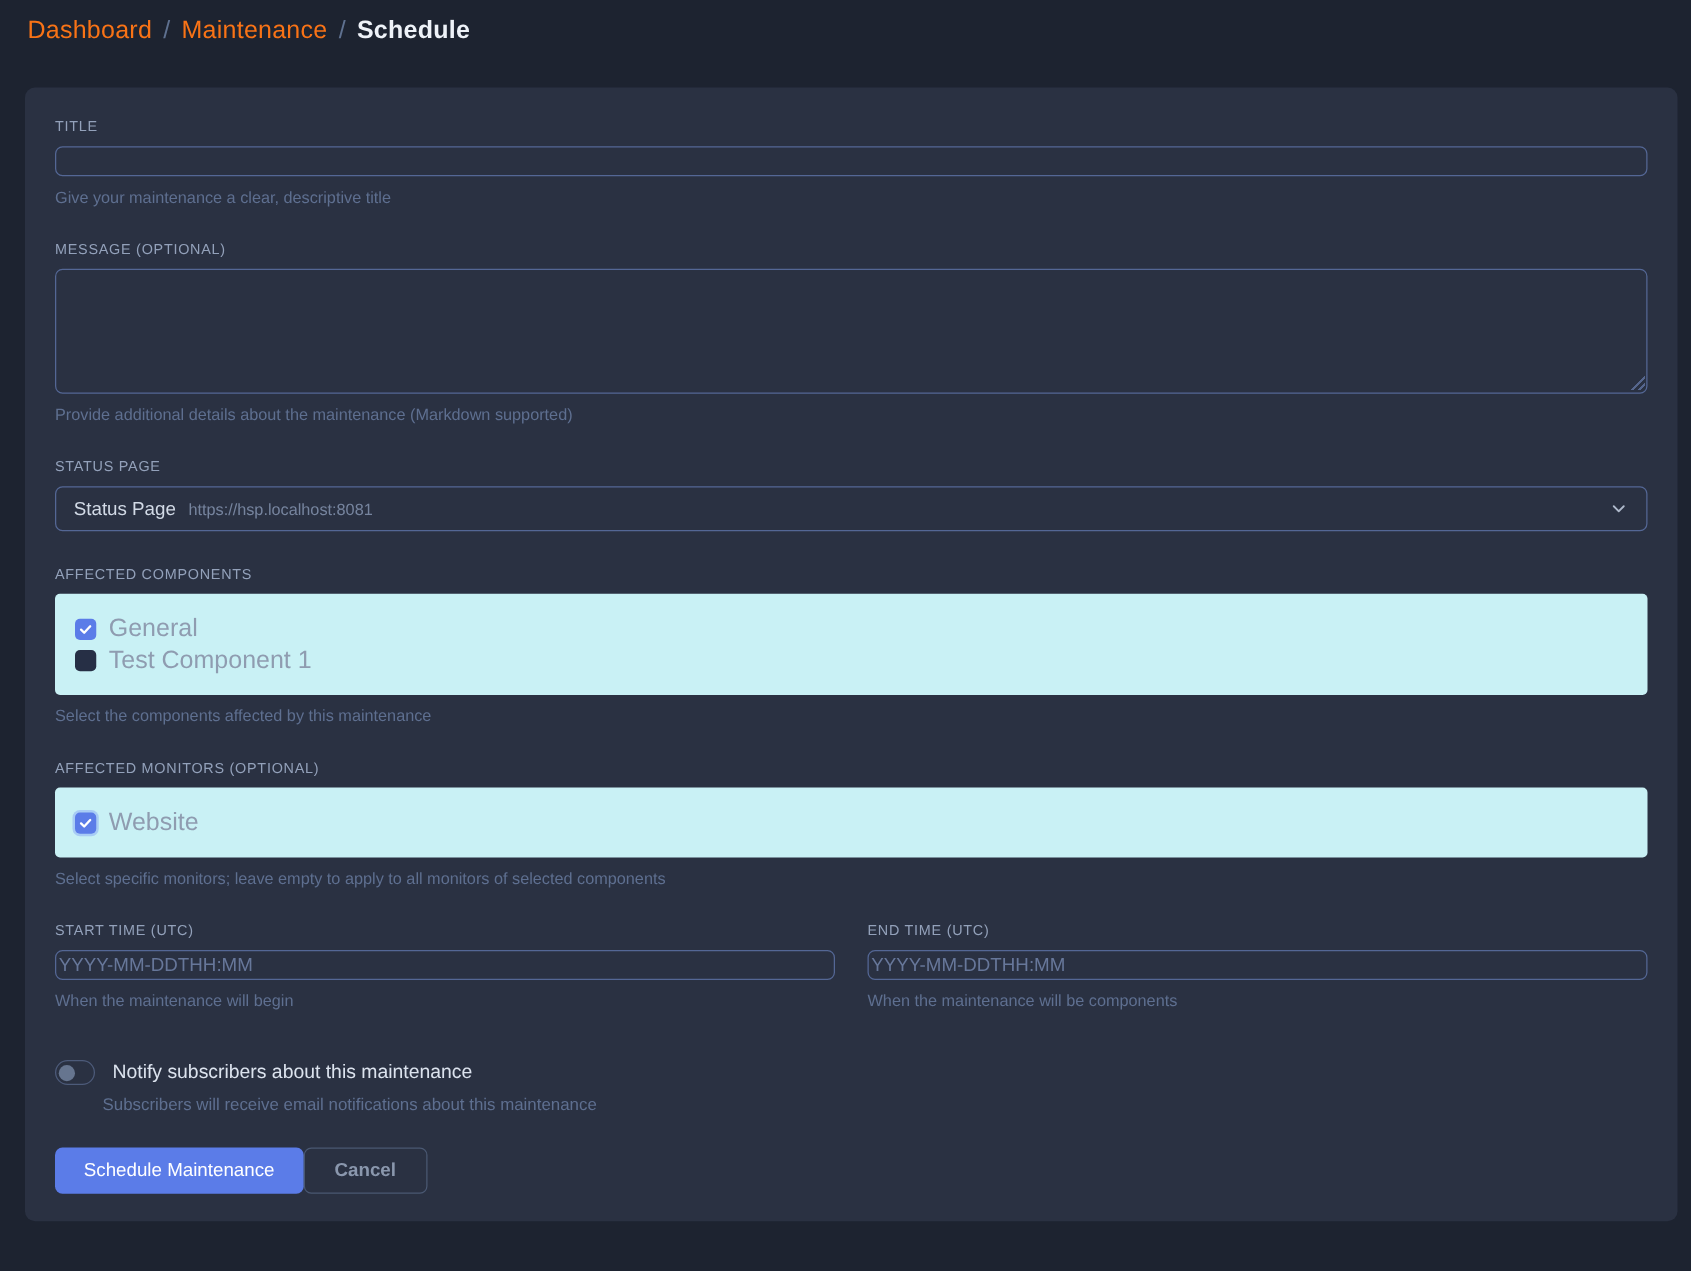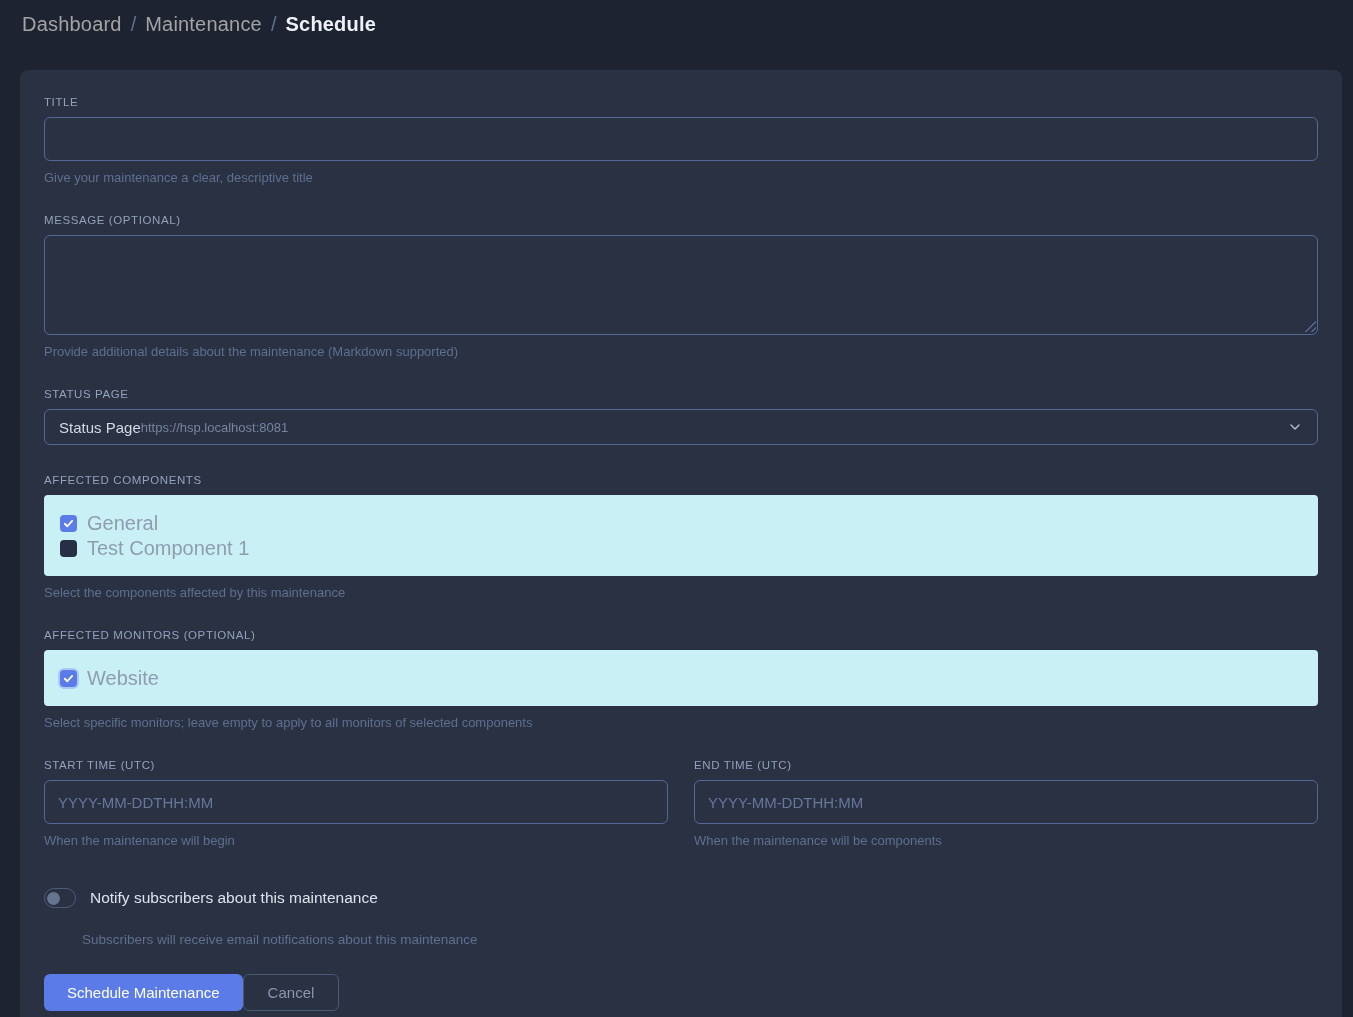--- a/index.html
+++ b/index.html
@@ -6,21 +6,21 @@
   html, body { width: 1353px; height: 1017px; }
   body {
     background: var(--page-bg, #1d2330);
     font-family: "Liberation Sans", sans-serif;
     overflow: hidden;
   }
 
   
   .topbar { padding: 13px 22px 11px 22px; }
   .breadcrumb { display: flex; align-items: center; gap: 9px; font-size: 20px; }
-  .bc-link { color: #a3a3a3; cursor: pointer; font-weight: 400; letter-spacing: .2px; }
+  .bc-link { color: #f97316; cursor: pointer; font-weight: 400; letter-spacing: .2px; }
   .bc-sep  { color: #5f7190; font-weight: 300; }
   .bc-current { color: #eef2f8; font-weight: 600; letter-spacing: .2px; }
 
   
   .card {
     margin: 23px 11px 14px 20px;
     background: #2a3142;
     border-radius: 8px;
     padding: 26px 24px 22px 24px;
   }
@@ -42,42 +42,42 @@
 
   .input, .textarea, .select {
     width: 100%;
     background: transparent;
     border: 1px solid #546795;
     border-radius: 6px;
     color: #d6dde9;
     font-family: "Liberation Sans", sans-serif;
     font-size: 15px;
   }
-  .input { height: 44px; padding: 0 13px; outline: none; }
+  .input { height: 24px; padding: 0 2px; outline: none; }
   .input::placeholder { color: #67779a; opacity: 1; }
 
   .textarea-wrap { position: relative; }
   .textarea { height: 100px; resize: none; display: block; }
   .grip {
     position: absolute; right: 2px; bottom: 3px;
     width: 13px; height: 13px;
     background: repeating-linear-gradient(-45deg, transparent 0 2.5px, #5d6f9a 2.5px 4px);
     clip-path: polygon(100% 0, 100% 100%, 0 100%);
     opacity: .85;
   }
 
   
   .select {
     height: 36px;
     display: flex; align-items: center;
     padding: 0 14px;
     cursor: pointer;
   }
   .select-name { color: #d2dae6; font-size: 15px; }
-  .select-url  { color: #76849e; font-size: 13px; }
+  .select-url  { color: #76849e; font-size: 13px; margin-left: 10px; }
   .select-chevron { margin-left: auto; display: flex; align-items: center; color: #aeb9cb; }
 
   
   .check-box {
     background: var(--box-bg, #c9f1f5);
     border-radius: 4px;
     padding: 16px;
     display: flex; flex-direction: column; gap: 1px;
   }
   .check-row { display: flex; align-items: center; gap: 10px; height: 24px; cursor: pointer; }
@@ -108,21 +108,21 @@
     padding: 2px;
     cursor: pointer;
     background: transparent;
   }
   .toggle .knob {
     width: 13px; height: 13px; border-radius: 50%;
     background: #66758f;
     transition: margin .1s;
   }
   .notify-label { font-size: 15.5px; color: #dce3ee; }
-  .notify-helper { margin-left: 38px; margin-top: 24px; font-size: 13.5px; color: #5e6f90; }
+  .notify-helper { margin-left: 38px; margin-top: 8px; font-size: 13.5px; color: #5e6f90; }
 
   
   .actions { display: flex; }
   .btn {
     height: 37px;
     border-radius: 6px;
     font-family: "Liberation Sans", sans-serif;
     font-size: 15px;
     cursor: pointer;
     display: inline-flex; align-items: center; justify-content: center;
@@ -132,20 +132,21 @@
     border: none;
     color: #ffffff;
     padding: 0 23px;
     font-weight: 500;
   }
   .btn-ghost {
     background: transparent;
     border: 1px solid #4a5872;
     color: #8a97ad;
     padding: 0 24px;
+    font-weight: bold;
   }
 </style>
 </head>
 <body>
 
 <header class="topbar">
   <nav class="breadcrumb">
     <span class="bc-link">Dashboard</span>
     <span class="bc-sep">/</span>
     <span class="bc-link">Maintenance</span>

